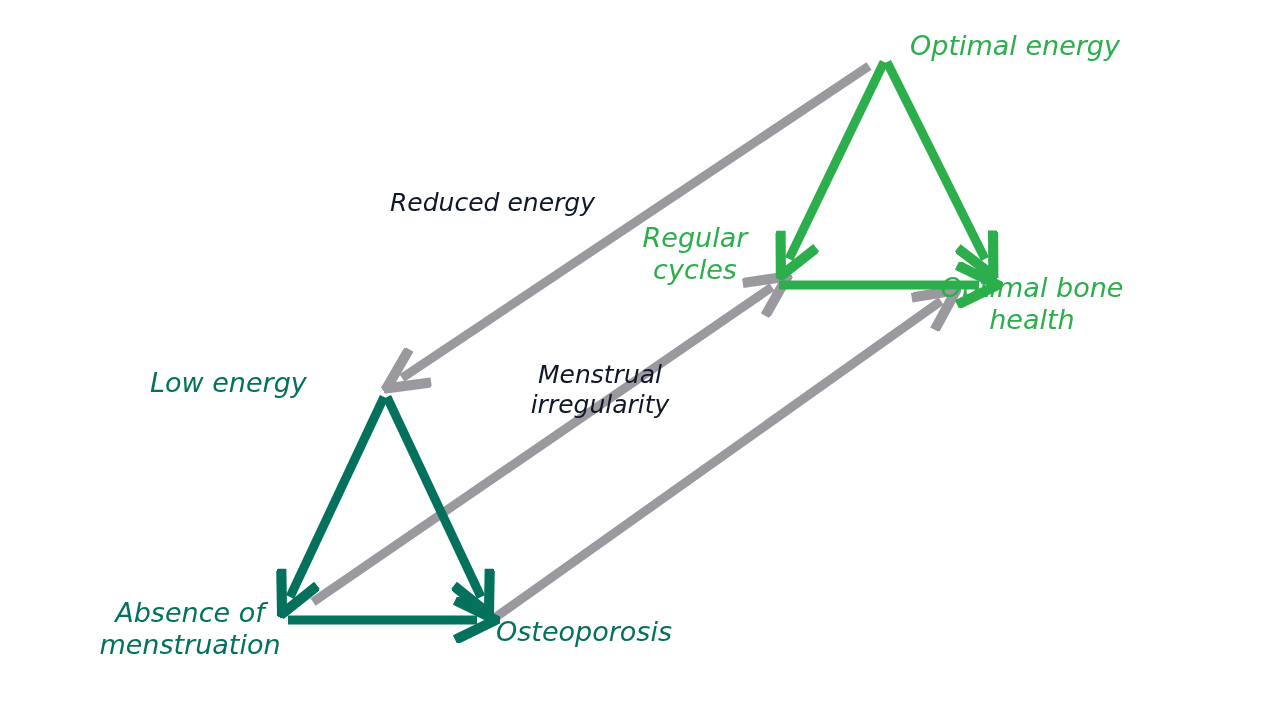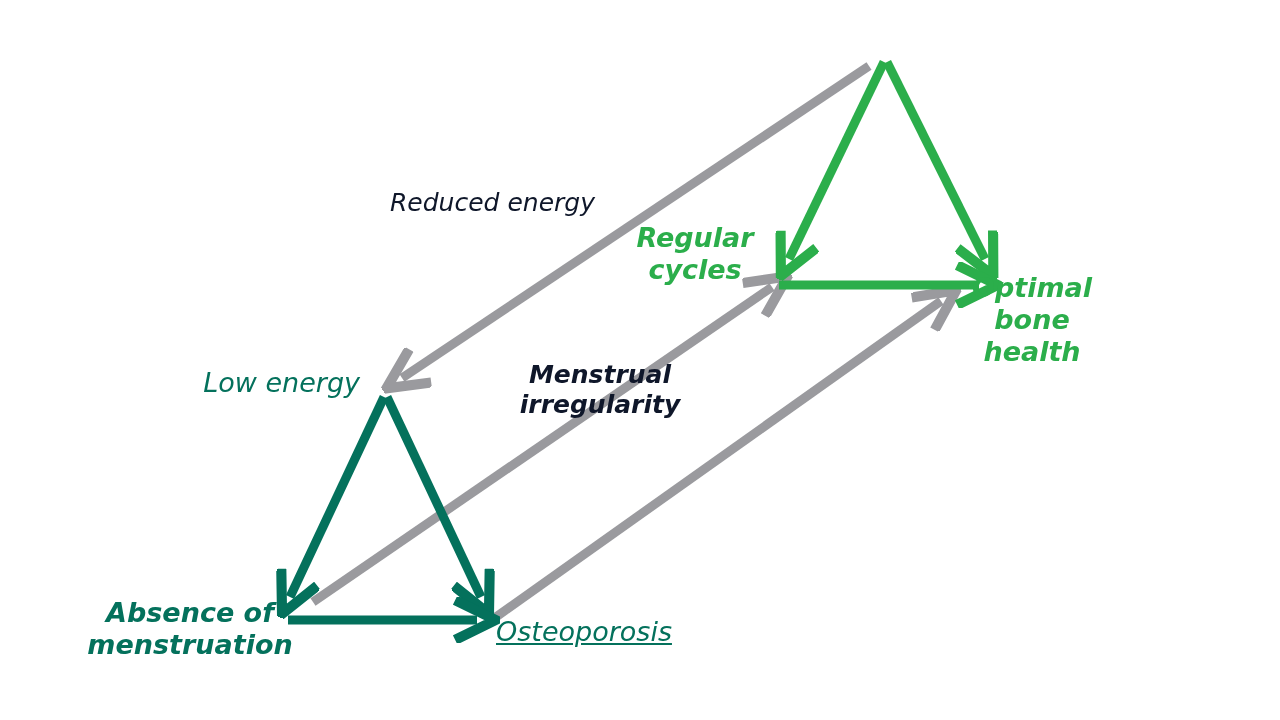--- a/index.html
+++ b/index.html
@@ -39,22 +39,22 @@
     font-family: "DejaVu Sans", "Liberation Sans", sans-serif;
     font-size: 25px;
     font-style: italic;
     font-weight: 400;
   }
   .c-green { color: #2BAE4B; }
   .c-teal  { color: #04715C; }
   .c-gray  { color: #0f172a; }
 
   .ta-left   { text-align: left; }
-  .ta-center { text-align: center; font-weight: bold; }
-  .ta-right  { text-align: right; }
+  .ta-center { text-align: center; }
+  .ta-right  { }
 </style>
 </head>
 <body>
 
 <div id="stage">
 
   <svg id="diagram-svg" viewBox="0 0 1280 720">
     <defs>
       <marker id="ah-green" viewBox="0 0 12 12" refX="6.2" refY="6" markerWidth="5.2" markerHeight="5.2" orient="auto-start-reverse">
         <path d="M 0.6 0.9 L 11 6 L 0.6 11.1" fill="none" stroke="#2BAE4B" stroke-width="2.6" stroke-linecap="butt" stroke-linejoin="miter"></path>
@@ -75,33 +75,34 @@
 
     <line x1="884" y1="62" x2="789" y2="259" stroke="#2BAE4B" stroke-width="9" stroke-linecap="butt" marker-end="url(#ah-green)"></line>
     <line x1="887" y1="62" x2="985" y2="259" stroke="#2BAE4B" stroke-width="9" stroke-linecap="butt" marker-end="url(#ah-green)"></line>
     <line x1="779" y1="285" x2="979" y2="285" stroke="#2BAE4B" stroke-width="9" stroke-linecap="butt" marker-end="url(#ah-green)"></line>
 
     <line x1="384" y1="397" x2="290" y2="597" stroke="#04715C" stroke-width="9" stroke-linecap="butt" marker-end="url(#ah-teal)"></line>
     <line x1="387" y1="397" x2="481" y2="597" stroke="#04715C" stroke-width="9" stroke-linecap="butt" marker-end="url(#ah-teal)"></line>
     <line x1="288" y1="620" x2="477" y2="620" stroke="#04715C" stroke-width="9" stroke-linecap="butt" marker-end="url(#ah-teal)"></line>
   </svg>
 
+  <div class="lbl lbl-node c-green ta-left" style="left:910px; top:30px; width:260px;">Optimal energy</div>
 
   <div class="lbl lbl-node c-green ta-center" style="left:620px; top:222px; width:150px;">Regular
 cycles</div>
 
   <div class="lbl lbl-node c-green ta-center" style="left:932px; top:272px; width:200px;text-align:center;">Optimal bone
 health</div>
 
   <div class="lbl lbl-node c-teal ta-right" style="left:150px; top:367px; width:210px;">Low energy</div>
 
   <div class="lbl lbl-node c-teal ta-center" style="left:85px; top:597px; width:210px;">Absence of
 menstruation</div>
 
-  <div class="lbl lbl-node c-teal ta-left" style="left:496px; top:616px; width:240px;text-decoration:underline;">Osteoporosis</div>
+  <div class="lbl lbl-node c-teal ta-left" style="left:496px; top:616px; width:240px;">Osteoporosis</div>
 
   <div class="lbl lbl-edge c-gray ta-left" style="left:390px; top:188px; width:260px;">Reduced energy</div>
 
   <div class="lbl lbl-edge c-gray ta-center" style="left:500px; top:360px; width:200px;">Menstrual
 irregularity</div>
 
 
 </div>
 
 </body></html>

